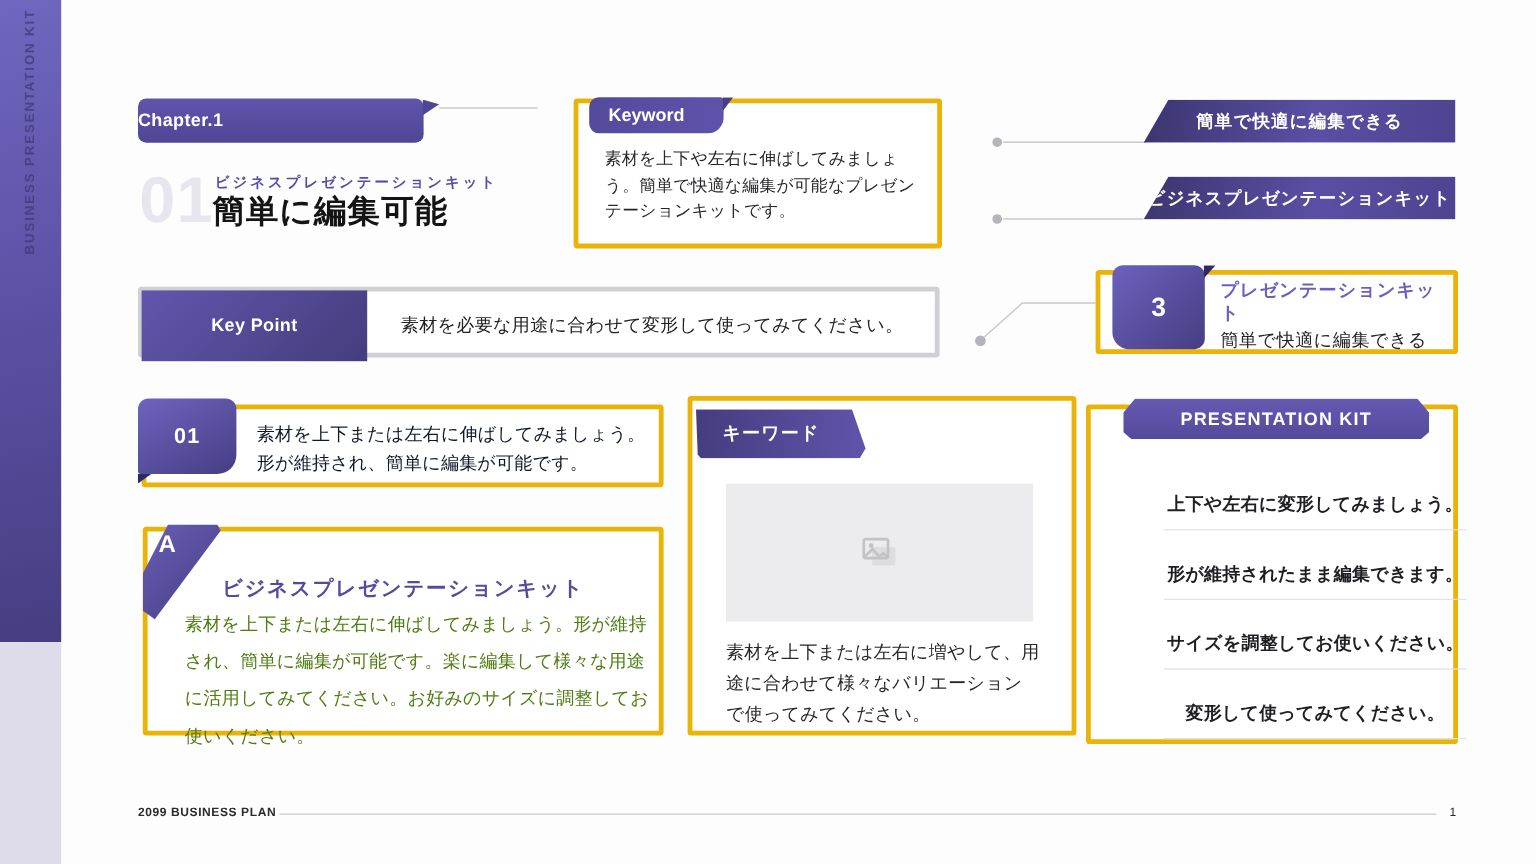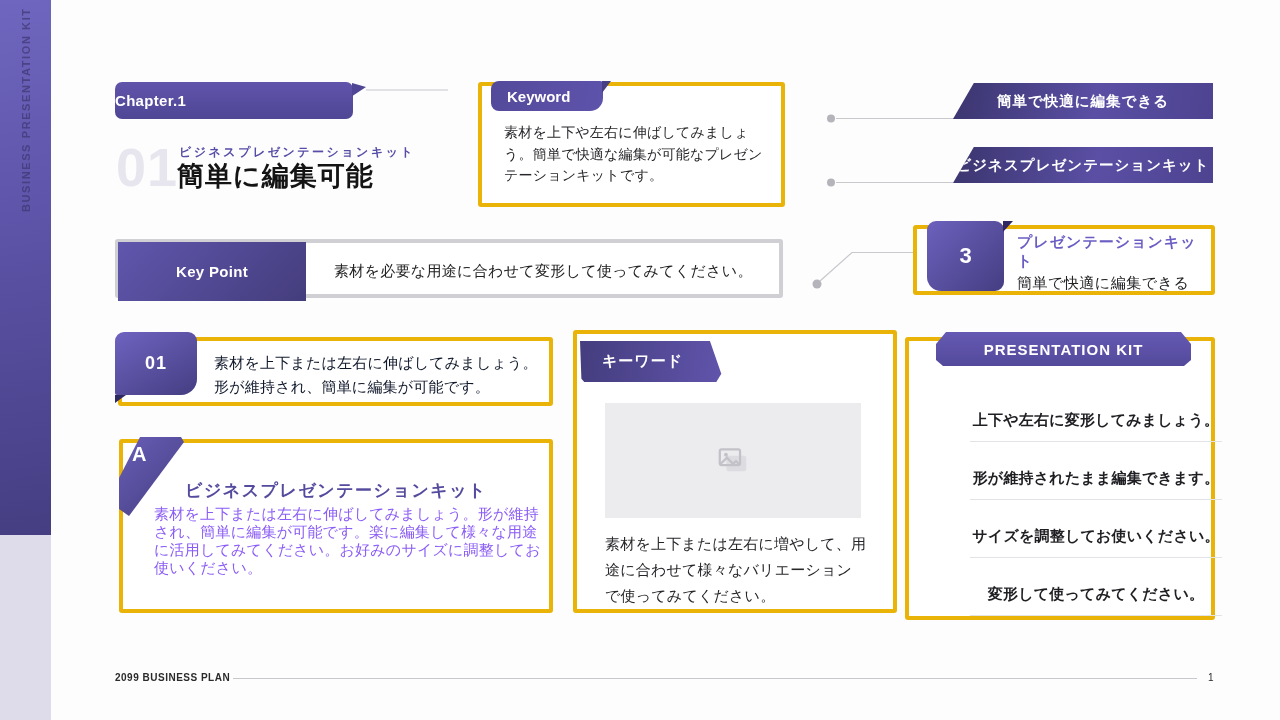--- a/index.html
+++ b/index.html
@@ -97,21 +97,21 @@
   
   .corner-card { left:119px; top:439px; width:434px; height:174px; }
   .corner-ribbon { position:absolute; left:-7px; top:-9px; width:70px; height:84px;
     background:linear-gradient(135deg,#6a5fba,#443d7e);
     clip-path:polygon(24px 3px,65px 3px,68px 8px,13px 82px,3px 75px,3px 44px); }
   .corner-ribbon .letter { position:absolute; left:16px; top:9px;
     color:#fff; font-size:20px; font-weight:700; }
   .corner-card .heading { position:absolute; left:0; top:36px; width:100%;
     text-align:center; font-size:17px; font-weight:700; color:#544a9e; letter-spacing:1.5px; }
   .corner-card .body { position:absolute; left:31px; top:62px; width:398px;
-    font-size:15px; line-height:18px; color:#8b5cf6; letter-spacing:.2px; }
+    font-size:15px; line-height:31px; color:#4d7c0f; letter-spacing:.2px; }
 
   
   .media-card { left:573px; top:330px; width:324px; height:283px; }
   .media-tag { position:absolute; left:3px; top:7px; width:142px; height:41px;
     background:linear-gradient(95deg,#443d7e,#6054ab);
     clip-path:polygon(0 0,91.5% 0,99.5% 80%,96% 100%,3% 100%,1% 92%);
     display:flex; align-items:center; padding-left:22px;
     color:#fff; font-size:15px; font-weight:700; letter-spacing:1px; }
   .media-img { position:absolute; left:28px; top:69px; width:256px; height:115px;
     background:#ececef; display:flex; align-items:center; justify-content:center; }

